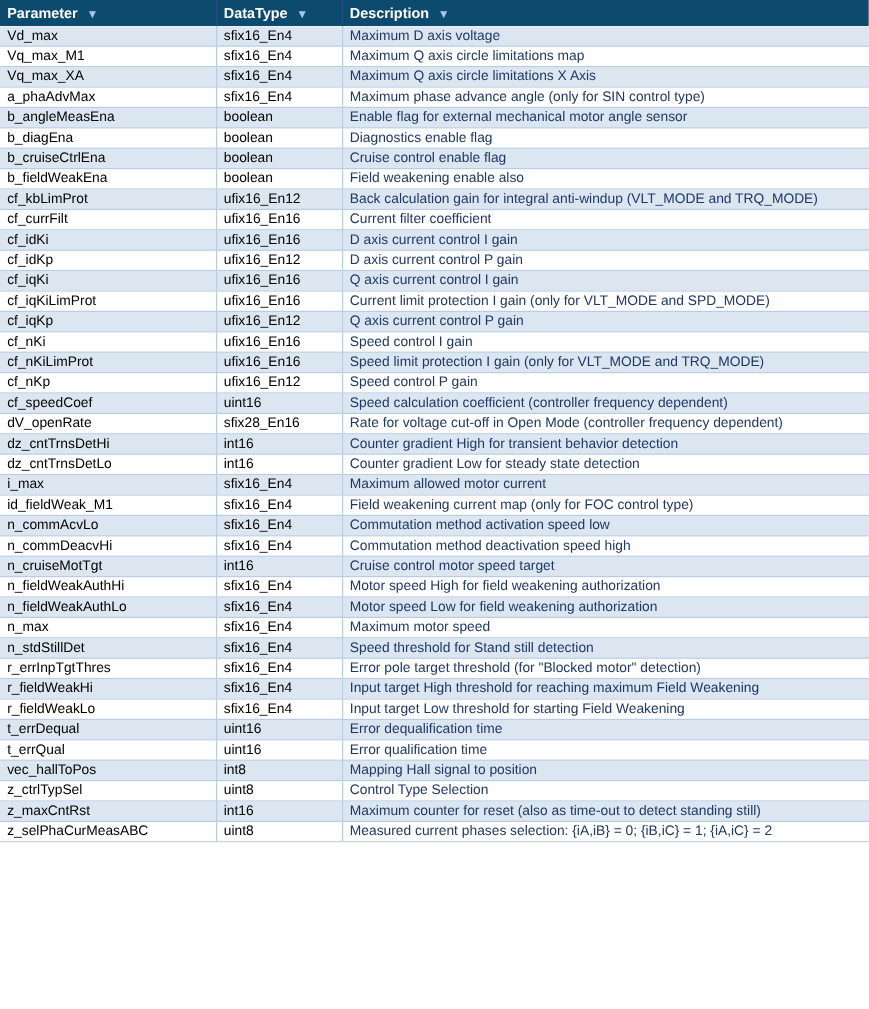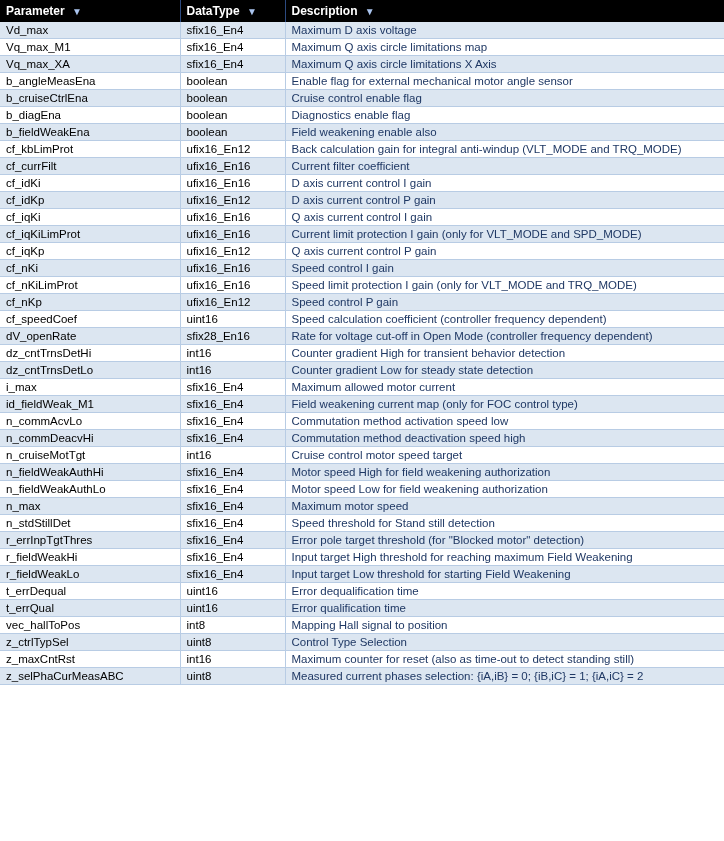--- a/index.html
+++ b/index.html
@@ -12,21 +12,21 @@
     }
     table {
       width: 724px;
       border-collapse: collapse;
       table-layout: fixed;
     }
     col.col-param { width: 180px; }
     col.col-type  { width: 105px; }
     col.col-desc  { width: 439px; }
     thead tr {
-      background: #000000;
+      background: #0c4a6e;
       color: #fff;
     }
     thead th {
       padding: 4px 6px;
       text-align: left;
       font-weight: bold;
       font-size: 12px;
       border-right: 1px solid #2c4a80;
       position: relative;
       white-space: nowrap;
@@ -93,33 +93,38 @@
         <td>Vq_max_M1</td>
         <td>sfix16_En4</td>
         <td class="col-desc-cell">Maximum Q axis circle limitations map</td>
       </tr>
       <tr>
         <td>Vq_max_XA</td>
         <td>sfix16_En4</td>
         <td class="col-desc-cell">Maximum Q axis circle limitations X Axis</td>
       </tr>
       <tr>
+        <td>a_phaAdvMax</td>
+        <td>sfix16_En4</td>
+        <td class="col-desc-cell">Maximum phase advance angle (only for SIN control type)</td>
+      </tr>
+      <tr>
         <td>b_angleMeasEna</td>
         <td>boolean</td>
         <td class="col-desc-cell">Enable flag for external mechanical motor angle sensor</td>
       </tr>
       <tr>
+        <td>b_diagEna</td>
+        <td>boolean</td>
+        <td class="col-desc-cell">Diagnostics enable flag</td>
+      </tr>
+      <tr>
         <td>b_cruiseCtrlEna</td>
         <td>boolean</td>
         <td class="col-desc-cell">Cruise control enable flag</td>
-      </tr>
-      <tr>
-        <td>b_diagEna</td>
-        <td>boolean</td>
-        <td class="col-desc-cell">Diagnostics enable flag</td>
       </tr>
       <tr>
         <td>b_fieldWeakEna</td>
         <td>boolean</td>
         <td class="col-desc-cell">Field weakening enable also</td>
       </tr>
       <tr>
         <td>cf_kbLimProt</td>
         <td>ufix16_En12</td>
         <td class="col-desc-cell">Back calculation gain for integral anti-windup (VLT_MODE and TRQ_MODE)</td>

